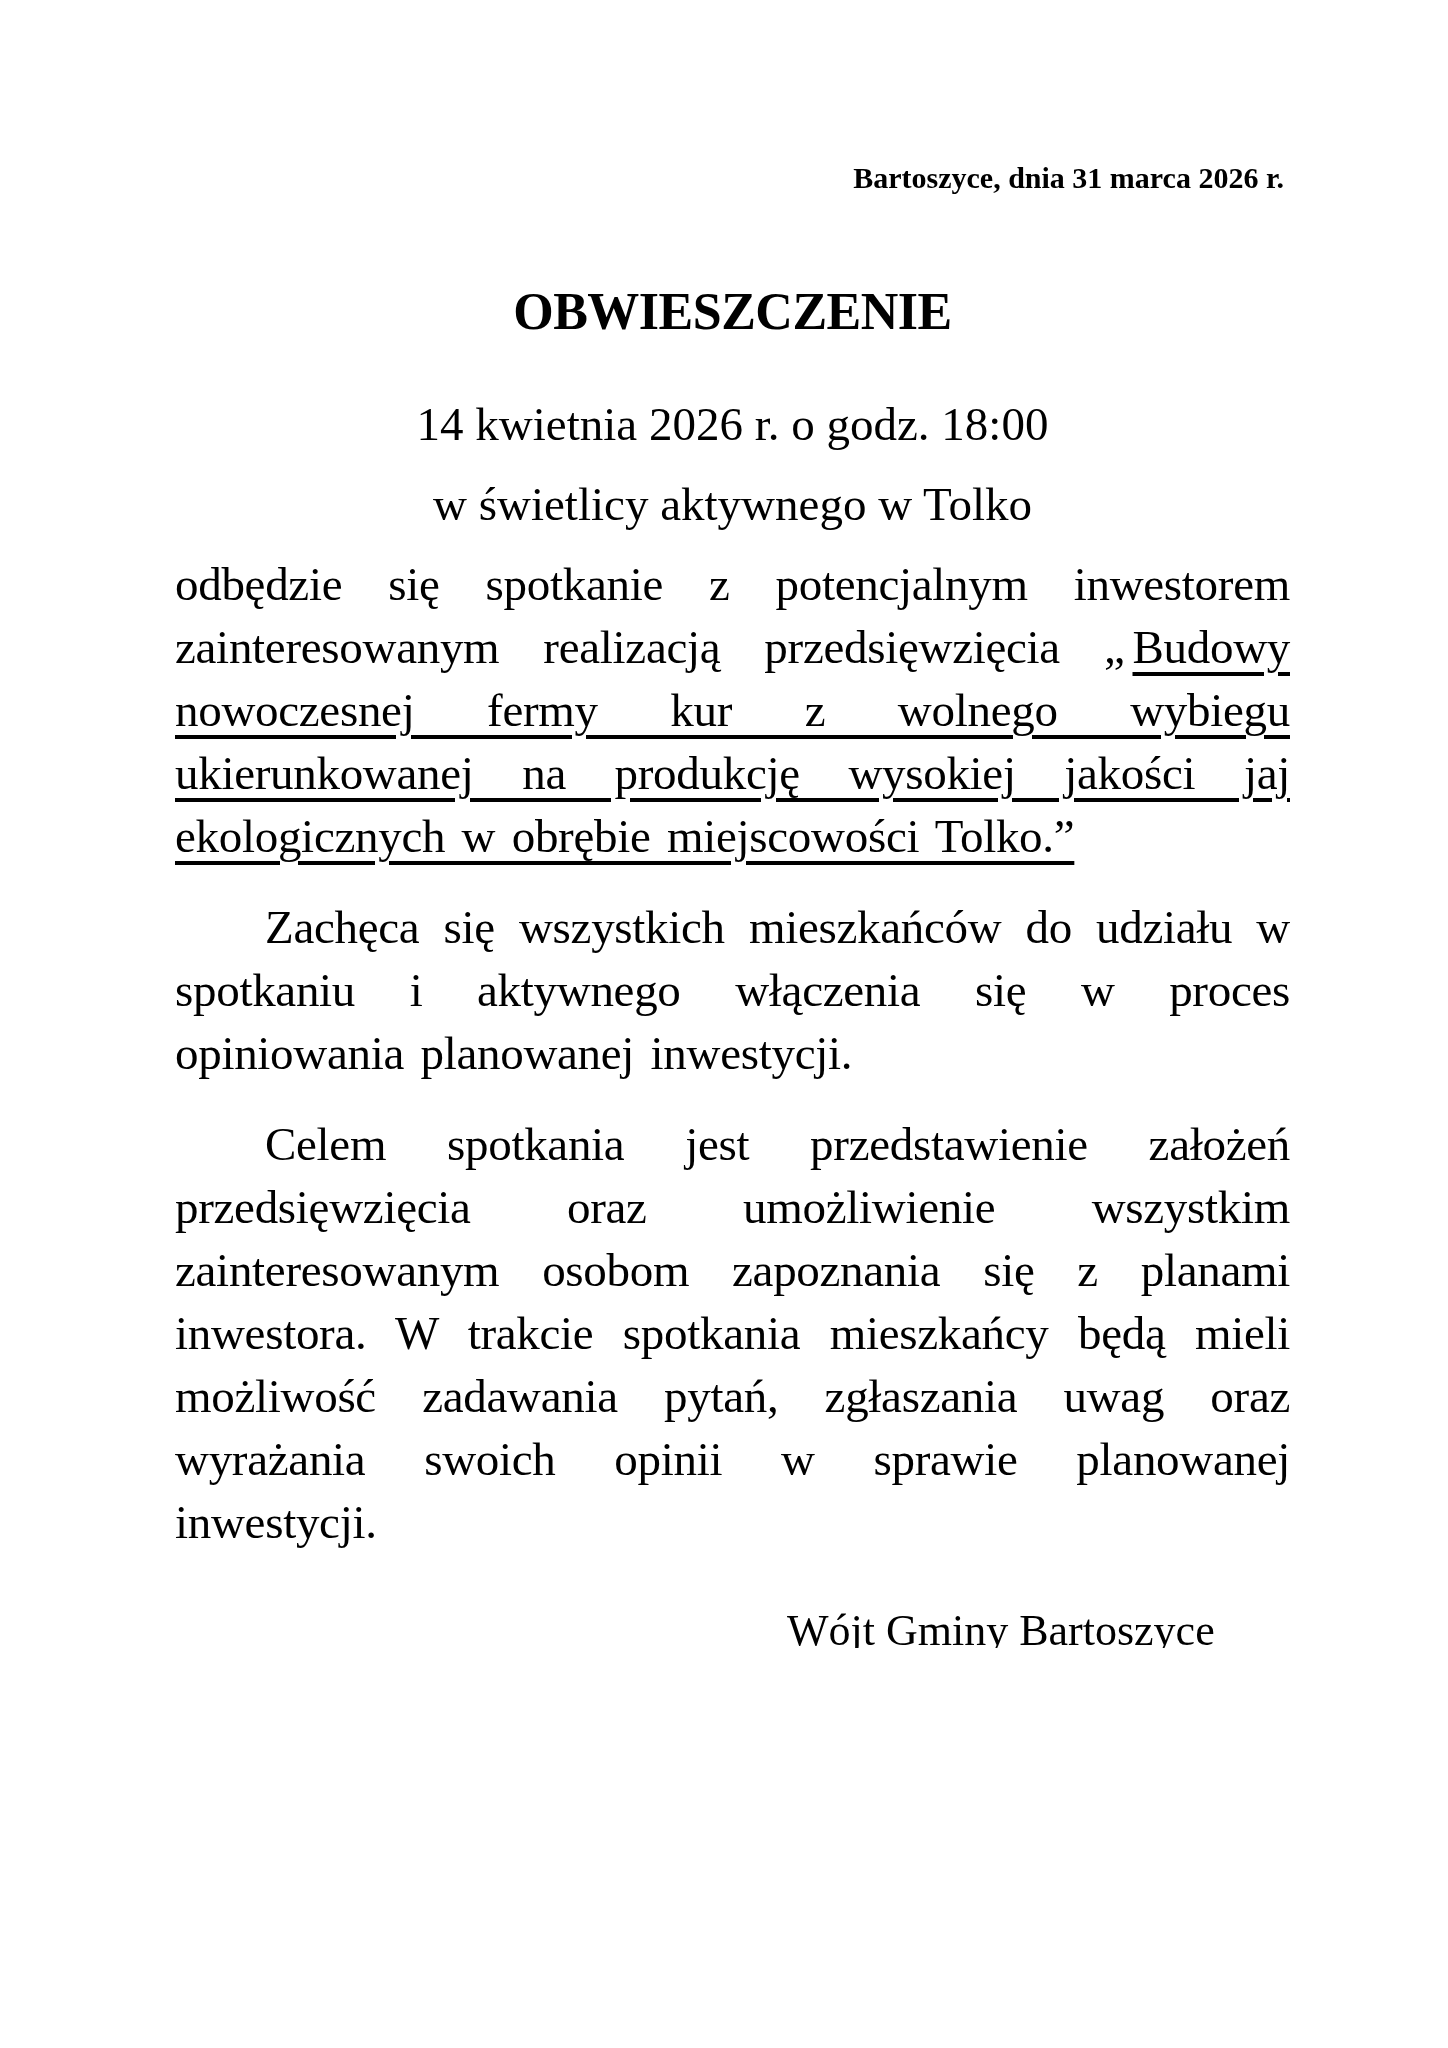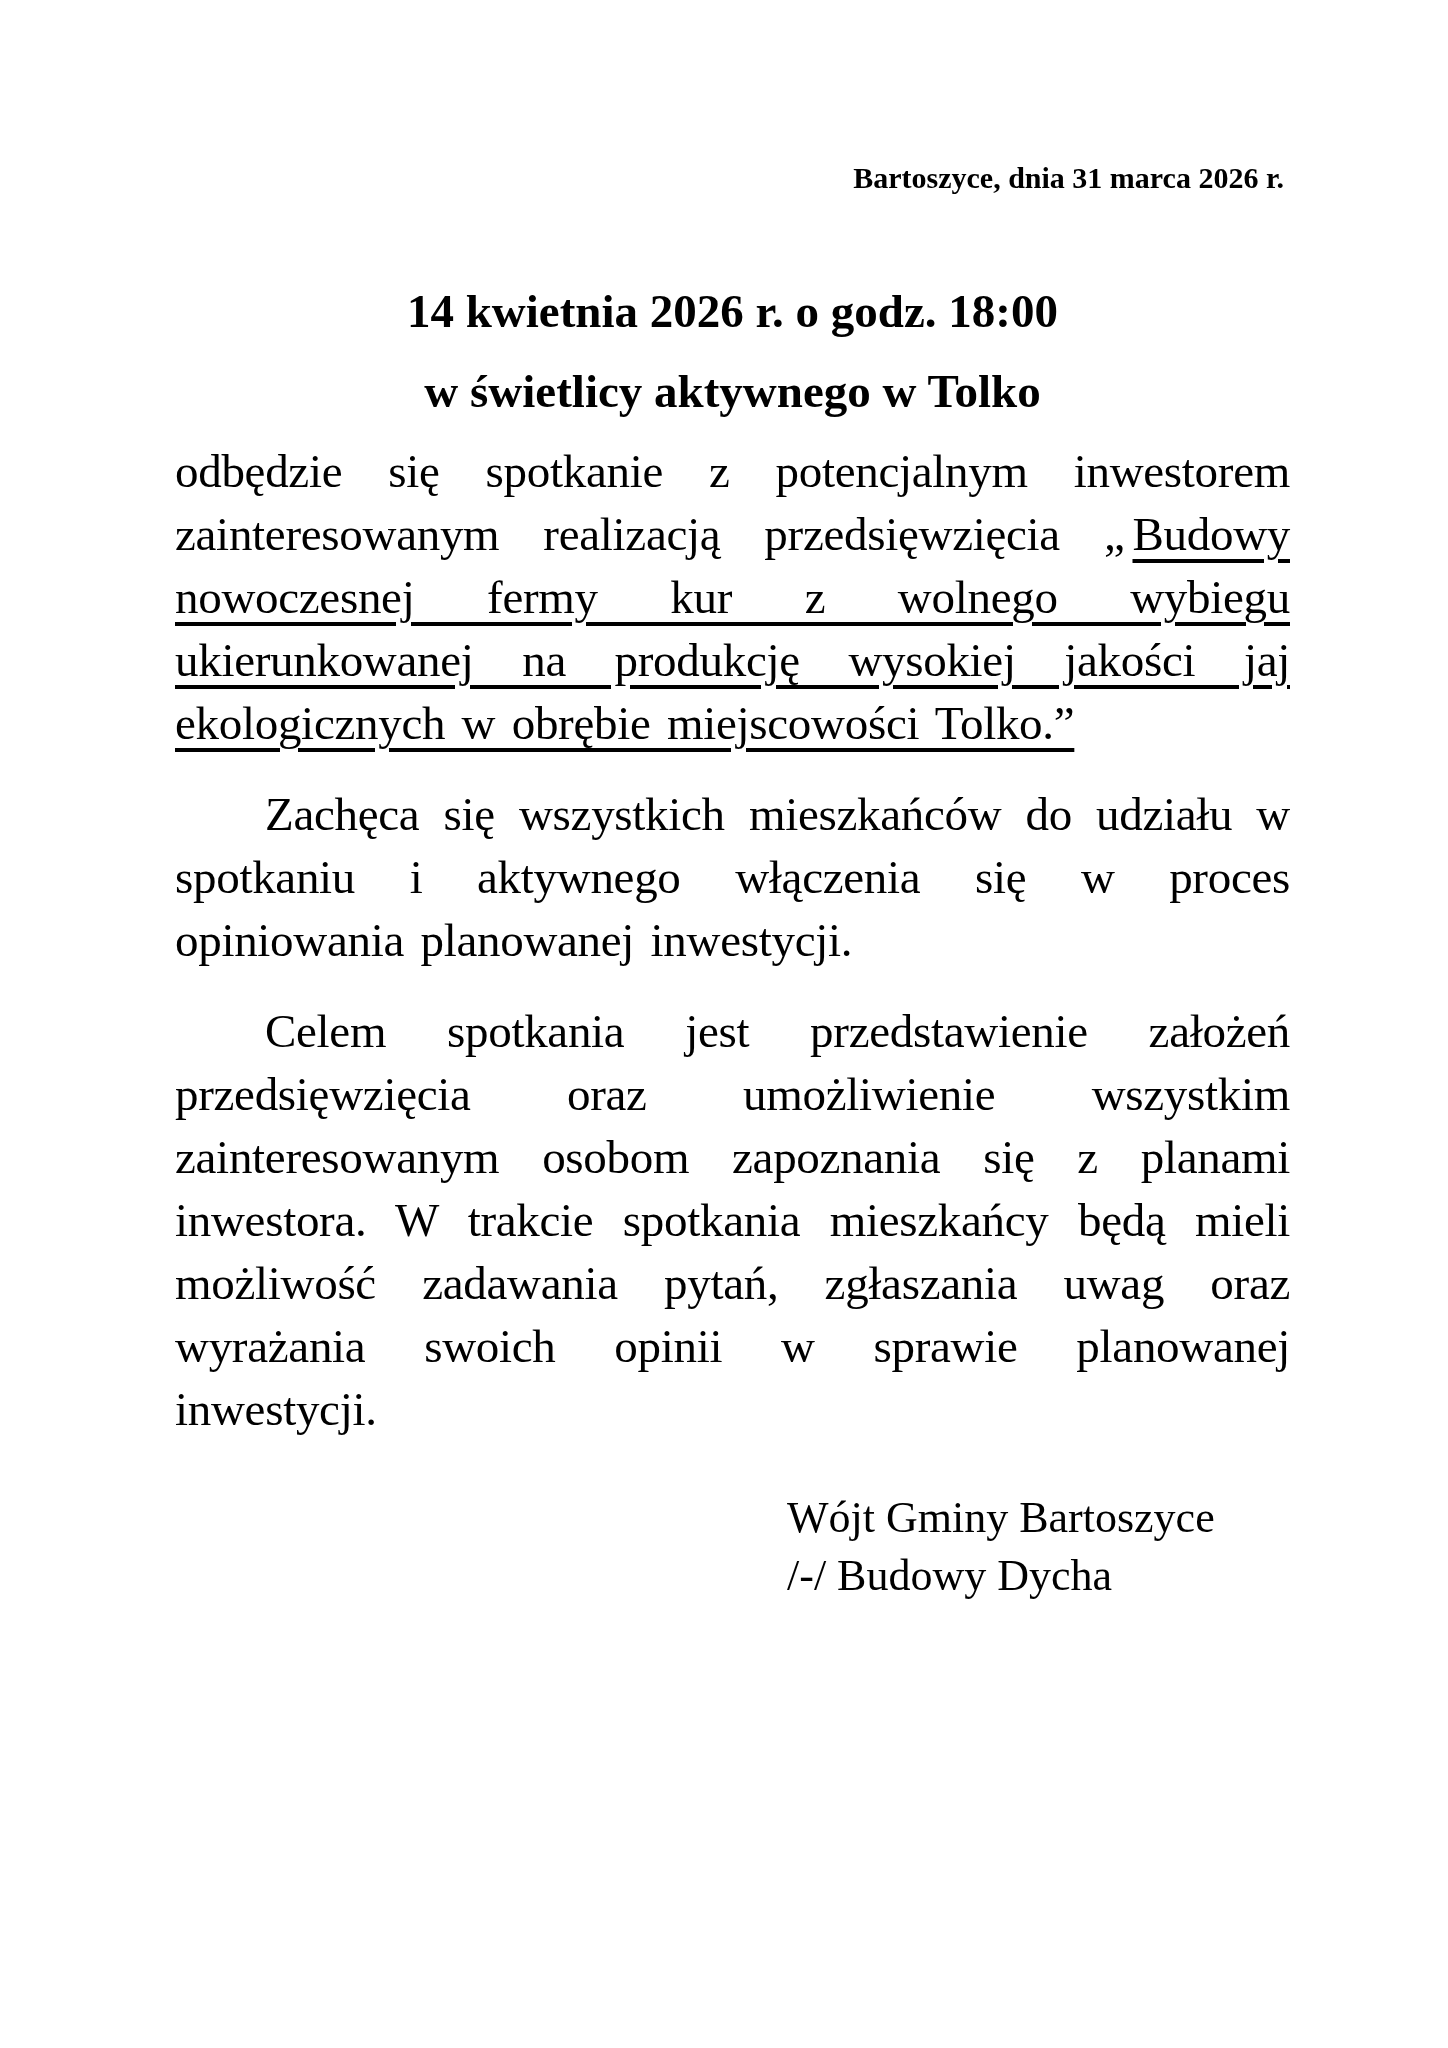--- a/index.html
+++ b/index.html
@@ -42,21 +42,21 @@
   .title-line { display: block; }
   .intro {
     margin-top: 50px;
     text-align: center;
   }
   .intro-line {
     margin: 0 0 18px 0;
     font-size: 47px;
     line-height: 62px;
   }
-  .intro-line.bold { font-weight: bold; }
+  .intro-line.bold { font-weight: normal; }
   .body-par {
     margin: 0;
     font-size: 47px;
     line-height: 63px;
     text-align: justify;
     word-spacing: 5px;
     letter-spacing: -0.3px;
   }
   .body-par.spaced { margin-top: 28px; }
   .body-par.indent { text-indent: 90px; }
@@ -76,20 +76,21 @@
 </style>
 </head>
 <body>
 
 <div class="page">
   <div class="content">
 
     <div class="dateline">Bartoszyce, dnia 31 marca 2026 r.</div>
 
     <h1 class="title">
+      <span class="title-line">OBWIESZCZENIE</span>
     </h1>
 
     <div class="intro">
       <p class="intro-line bold">14 kwietnia 2026 r. o godz. 18:00</p>
       <p class="intro-line bold">w świetlicy aktywnego w Tolko</p>
     </div>
 
     <p class="body-par"><span>odbędzie się spotkanie z potencjalnym inwestorem zainteresowanym realizacją przedsięwzięcia „</span><u>Budowy nowoczesnej fermy kur z wolnego wybiegu ukierunkowanej na produkcję wysokiej jakości jaj ekologicznych w obrębie miejscowości Tolko.”</u></p>
 
     <p class="body-par spaced indent">Zachęca się wszystkich mieszkańców do udziału w spotkaniu i aktywnego włączenia się w proces opiniowania planowanej inwestycji.</p>

